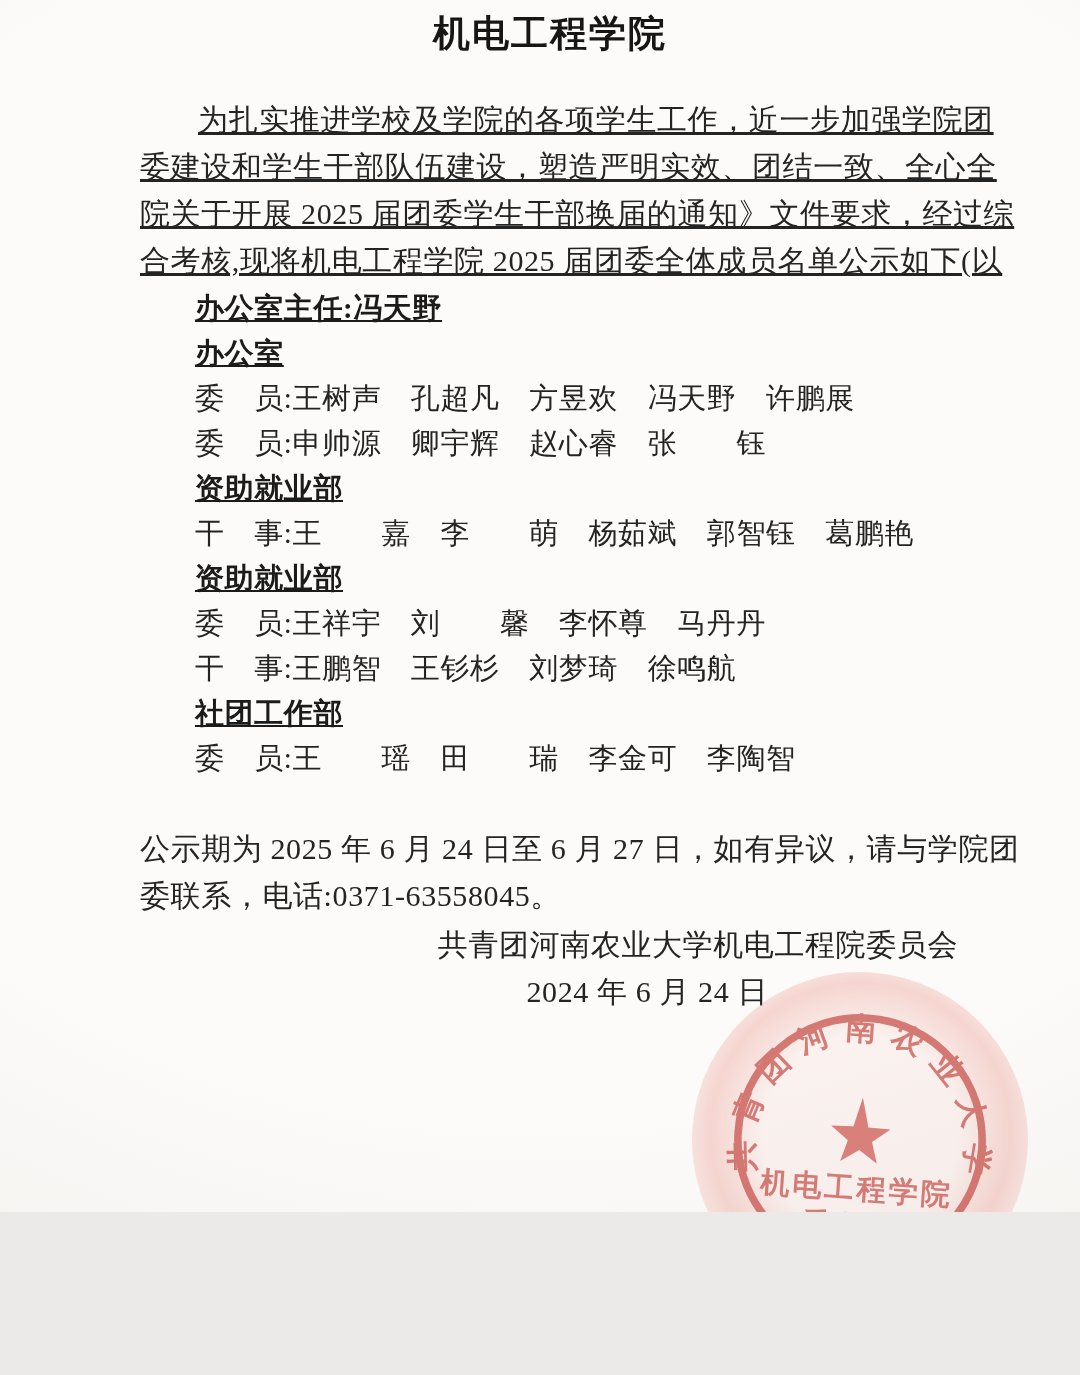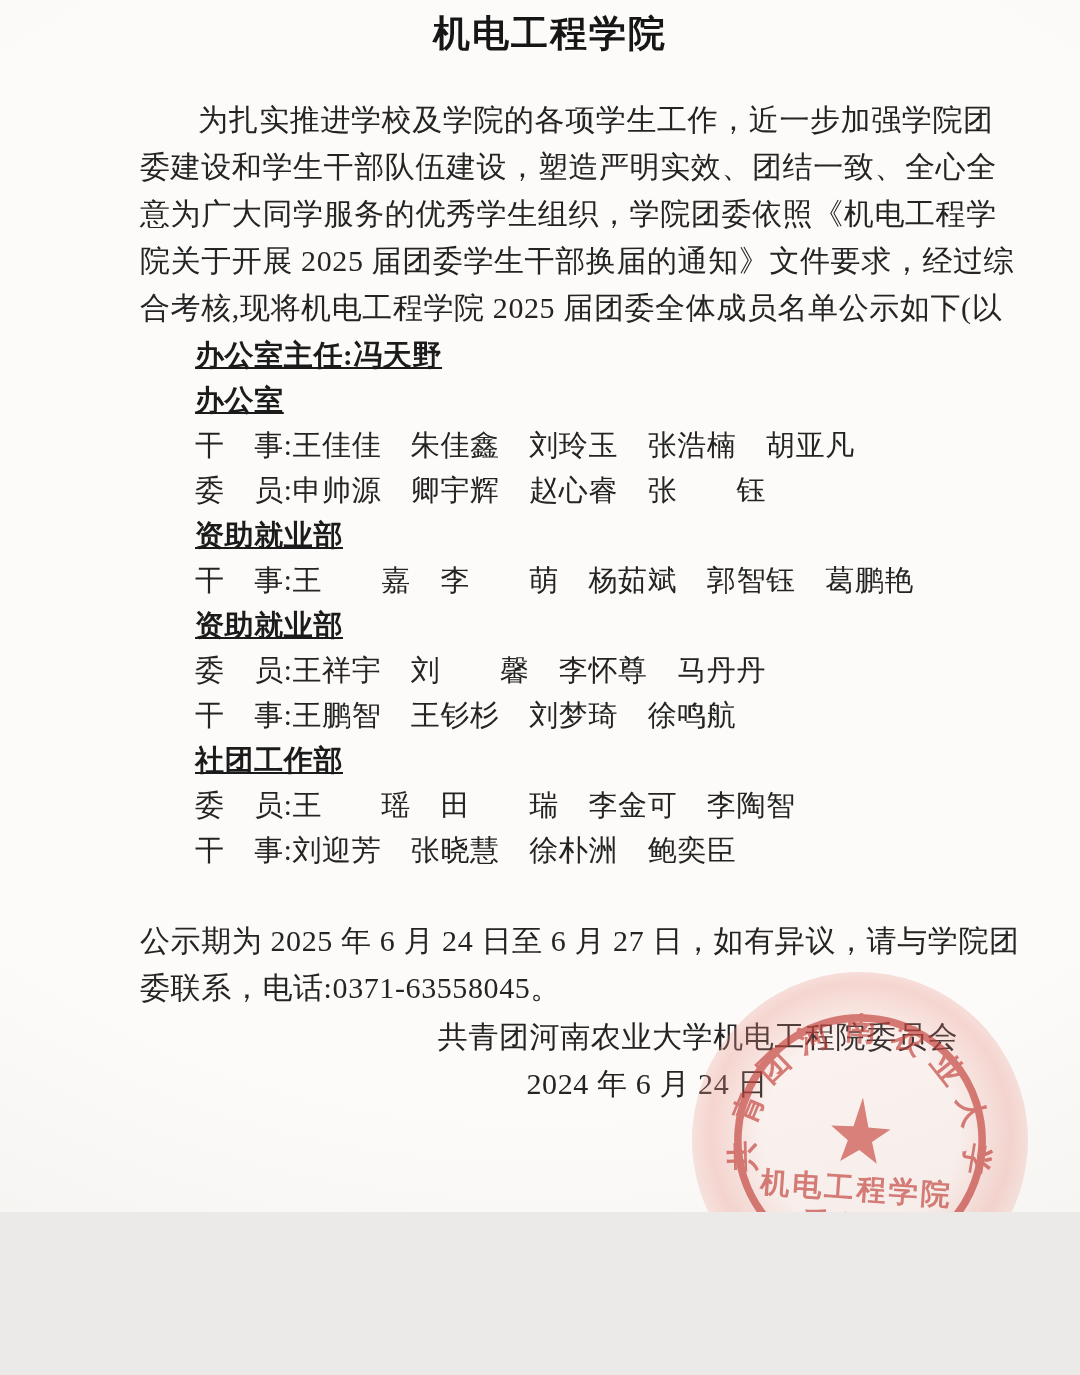--- a/index.html
+++ b/index.html
@@ -28,21 +28,21 @@
     line-height: 52px;
     letter-spacing: 2px;
     color: #161616;
   }
   .intro {
     margin-top: 36px;
     font-size: 30px;
     line-height: 47px;
     letter-spacing: 0.6px;
   }
-  .intro .line { white-space: nowrap; }
+  .intro .line { white-space: nowrap; text-decoration: underline; }
   .intro .line.first { padding-left: 58px; }
   .roster {
     margin-top: 2px;
     padding-left: 55px;
     font-size: 29px;
     line-height: 45px;
     letter-spacing: 0.6px;
   }
   .roster .line { white-space: nowrap; }
   .roster .bold { font-weight: bold; color: #1b1b1b; text-decoration: underline; }
@@ -95,42 +95,40 @@
 <div class="page">
   <div class="content">
 
     <div class="doc-title">
       <div>机电工程学院</div>
     </div>
 
     <div class="intro">
       <div class="line first">为扎实推进学校及学院的各项学生工作，近一步加强学院团</div>
       <div class="line">委建设和学生干部队伍建设，塑造严明实效、团结一致、全心全</div>
-      <div class="line">意为广大同学服务的优秀学生组织，学院团委依照《机电工程学</div>
       <div class="line">院关于开展 2025 届团委学生干部换届的通知》文件要求，经过综</div>
       <div class="line">合考核,现将机电工程学院 2025 届团委全体成员名单公示如下(以</div>
     </div>
 
     <div class="roster">
       <div class="line bold">办公室主任:冯天野</div>
 
       <div class="line bold">办公室</div>
-      <div class="line">干　事:王佳佳　朱佳鑫　刘玲玉　张浩楠　胡亚凡</div>
+      <div class="line">委　员:王树声　孔超凡　方昱欢　冯天野　许鹏展</div>
 
       <div class="line">委　员:申帅源　卿宇辉　赵心睿　张　　钰</div>
       <div class="line bold">资助就业部</div>
       <div class="line">干　事:王　　嘉　李　　萌　杨茹斌　郭智钰　葛鹏艳</div>
 
       <div class="line bold">资助就业部</div>
       <div class="line">委　员:王祥宇　刘　　馨　李怀尊　马丹丹</div>
       <div class="line">干　事:王鹏智　王钐杉　刘梦琦　徐鸣航</div>
 
       <div class="line bold">社团工作部</div>
       <div class="line">委　员:王　　瑶　田　　瑞　李金可　李陶智</div>
-      <div class="line">干　事:刘迎芳　张晓慧　徐朴洲　鲍奕臣</div>
     </div>
 
     <div class="footer">
       <div class="notice-line">公示期为 2025 年 6 月 24 日至 6 月 27 日，如有异议，请与学院团</div>
       <div class="notice-line">委联系，电话:0371-63558045。</div>
       <div class="signature">共青团河南农业大学机电工程院委员会</div>
       <div class="date">2024 年 6 月 24 日</div>
     </div>
 
   </div>

